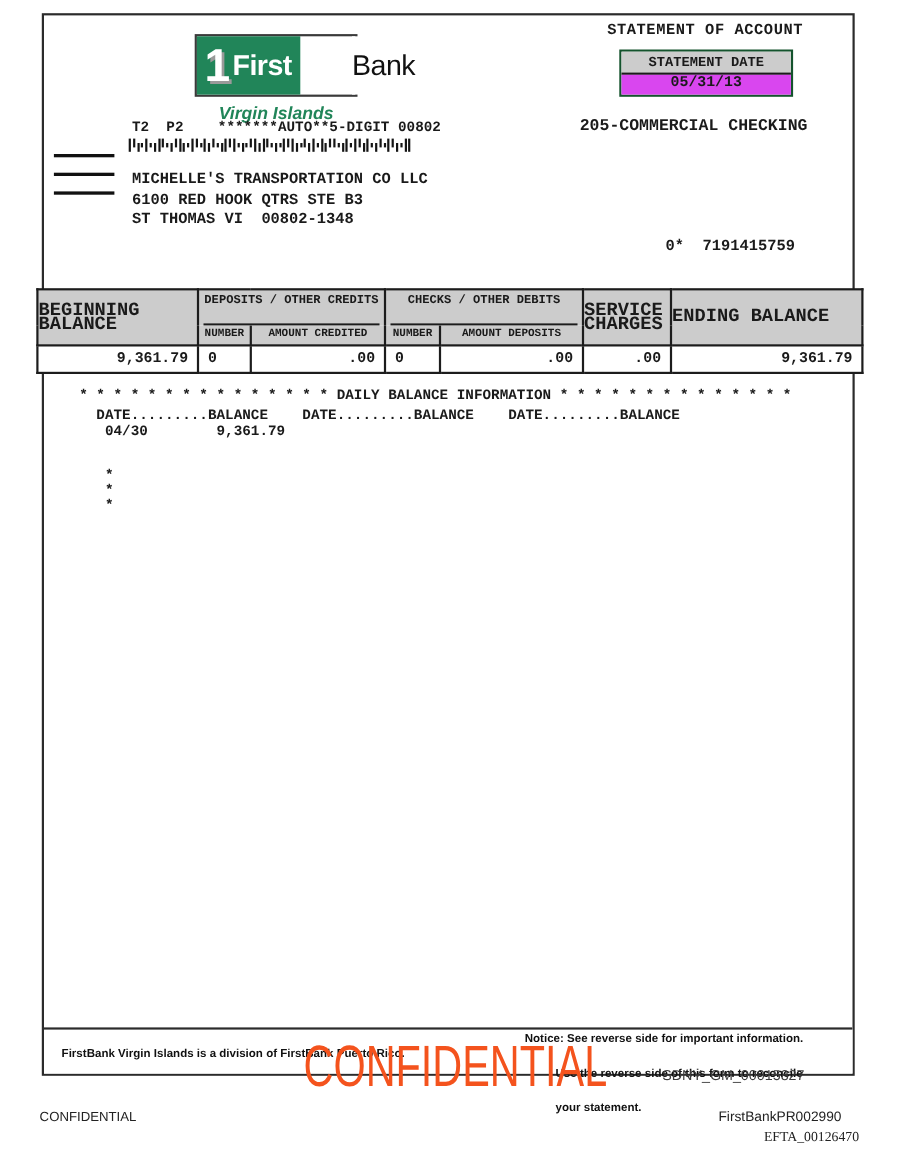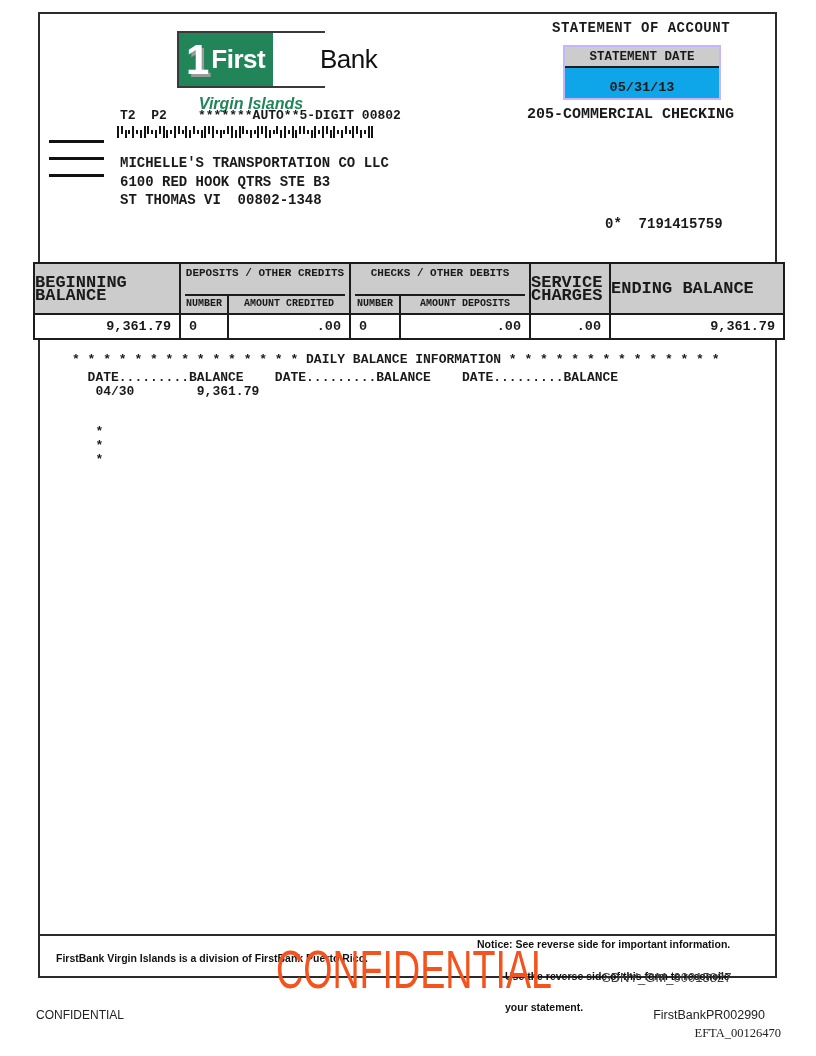--- a/index.html
+++ b/index.html
@@ -6,23 +6,23 @@
   html,body { background:#ffffff; }
   body { width:816px; height:1056px; position:relative; font-family:"Liberation Sans", sans-serif; color:#1a1a1a; overflow:hidden; }
   .mono { font-family:"Liberation Mono","DejaVu Sans Mono",monospace; font-weight:700; white-space:pre; color:#1a1a1a; }
   .abs { position:absolute; }
 
   
   .doc { position:absolute; left:38px; top:12px; width:739px; height:966px; border:2px solid #2b2b2b; background:#fff; }
 
   
   .soa-title { left:512px; top:6px; font-size:14px; letter-spacing:0.5px; }
-  .date-box { left:523px; top:31px; width:158px; border:2px solid #c4b5fd; }
+  .date-box { left:523px; top:31px; width:158px; border:2px solid #14532d; }
   .date-box .hd { background:#cccccc; border-bottom:2px solid #1c1c1c; text-align:center; font-size:12.5px; padding:3px 0 2px; }
-  .date-box .vl { background:#0ea5e9; text-align:center; font-size:13.5px; padding:12px 0 3px; }
+  .date-box .vl { background:#d946ef; text-align:center; font-size:13.5px; padding:0 0 3px; }
   .acct-type { left:487px; top:92px; font-size:15px; }
   .acct-num { left:565px; top:163px; font-size:14px;margin-top:39px; }
 
   
   .logo { left:137px; top:17px; width:148px; height:57px; display:flex; border:2px solid #3a3a3a; }
   .logo-left { background:#218559; color:#fff; display:flex; align-items:center; padding:0 2px 0 7px; flex:0 0 94px; }
   .logo-one { font-size:42px; font-weight:700; line-height:40px; text-shadow:2.5px 2.5px 0 #9a9a9a; margin-right:2px; }
   .logo-first { font-size:26px; font-weight:700; letter-spacing:-0.5px; }
   .logo-right { background:#fff; color:#111; display:flex; align-items:center; justify-content:center; flex:1; font-size:26px; font-weight:400; letter-spacing:-0.5px;margin-left:47px; }
   .logo-region { left:127px; top:81px; width:168px; text-align:center; color:#218559; font-style:italic; font-weight:700; font-size:16px; }

